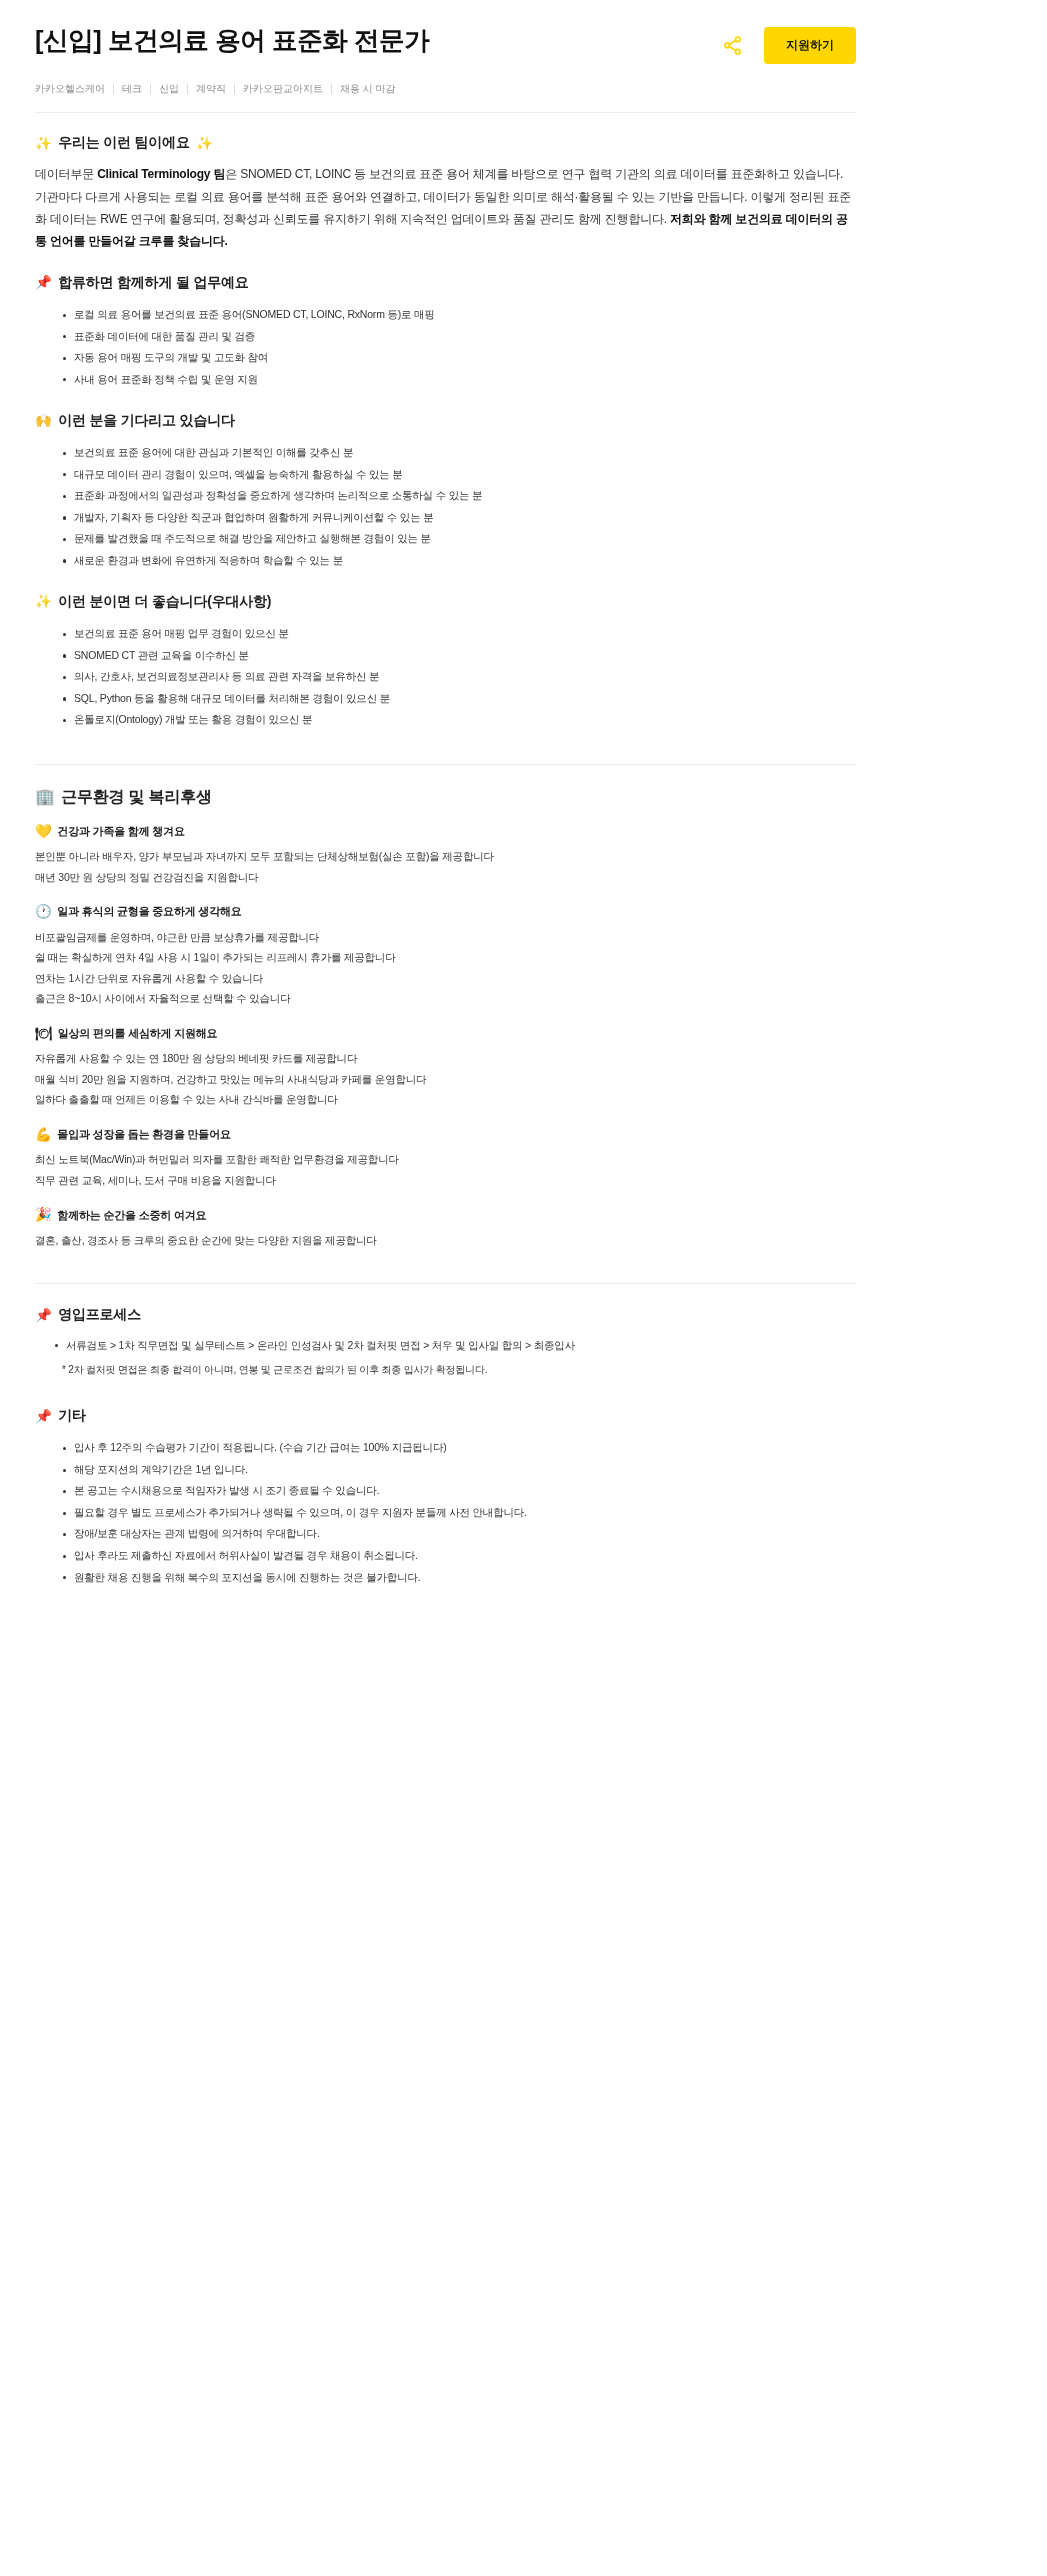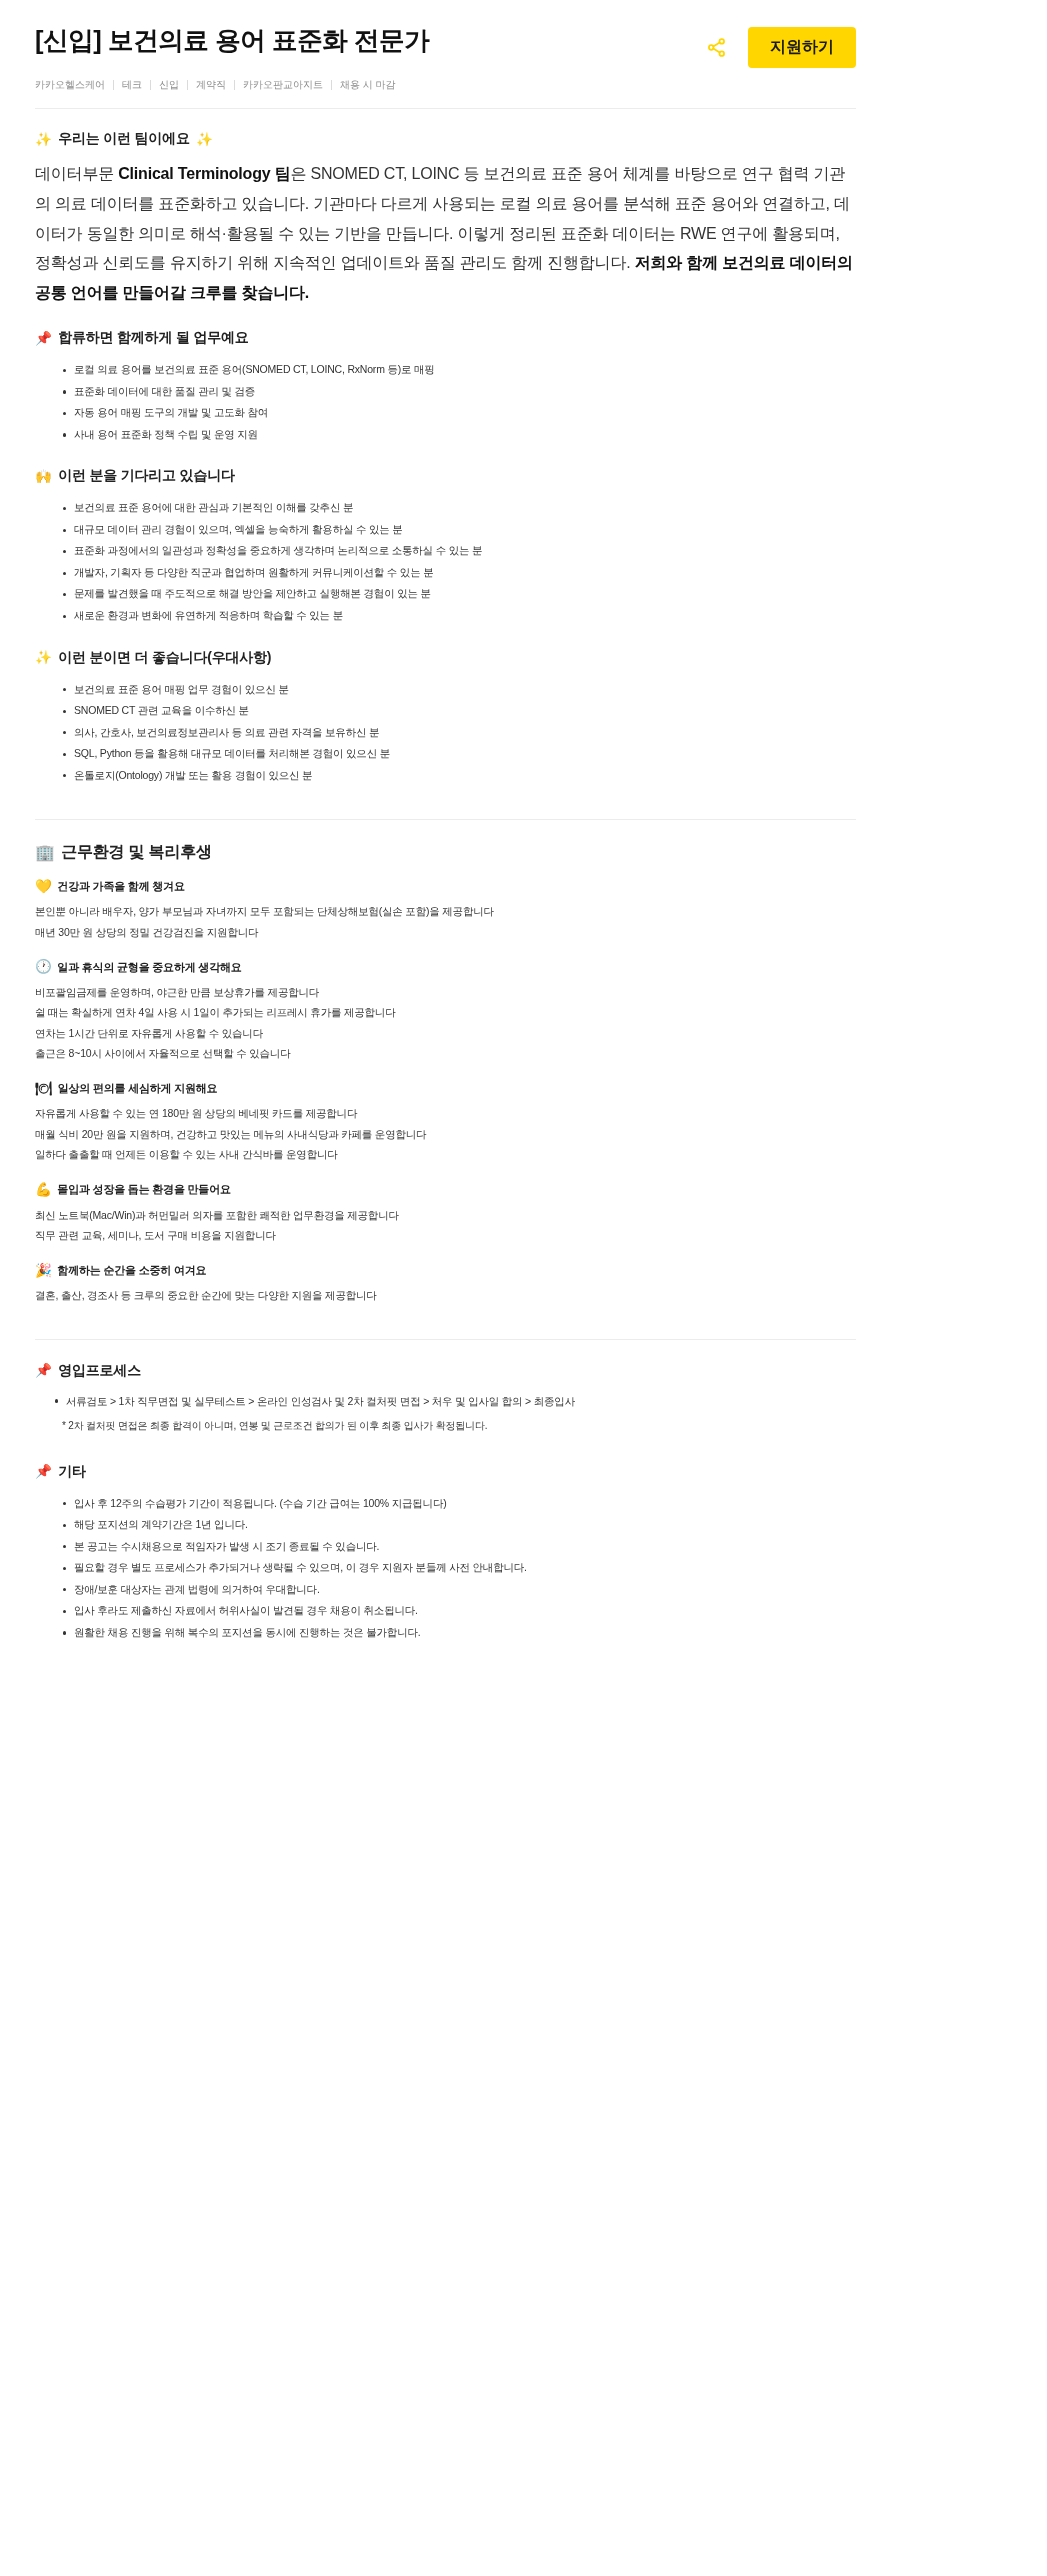--- a/index.html
+++ b/index.html
@@ -49,29 +49,29 @@
     width: 21px;
     height: 21px;
     display: block;
     cursor: pointer;
   }
   .apply-btn {
     background: #FFD600;
     color: #1a1a1a;
     border: none;
     border-radius: 4px;
-    font-size: 16px;
+    font-size: 12px;
     font-weight: bold;
     padding: 9.6px 22px;
     cursor: pointer;
     font-family: "Liberation Sans", sans-serif;
     min-width: 83px;
   }
   .breadcrumb {
-    margin-top: 10px;
+    margin-top: 18px;
     font-size: 10px;
     color: #8c8c8c;
     display: flex;
     align-items: center;
     flex-wrap: wrap;
   }
   .breadcrumb .crumb { color: #8c8c8c; }
   .breadcrumb .sep {
     color: #d4d4d4;
     margin: 0 7.2px;
@@ -104,21 +104,21 @@
     font-size: 16px;
     margin-bottom: 16px;
   }
   .emoji {
     font-family: "DejaVu Sans", sans-serif;
     font-size: 13.6px;
     line-height: 1;
   }
   .emoji.big { font-size: 16px; }
   p.para {
-    font-size: 16px;
+    font-size: 12px;
     line-height: 1.85;
     color: #333333;
     margin: 0;
     letter-spacing: -0.2px;
   }
   p.para b { font-weight: bold; color: #111; }
   ul.bullets {
     margin: 12px;
     padding-left: 16px;
     list-style: none;

